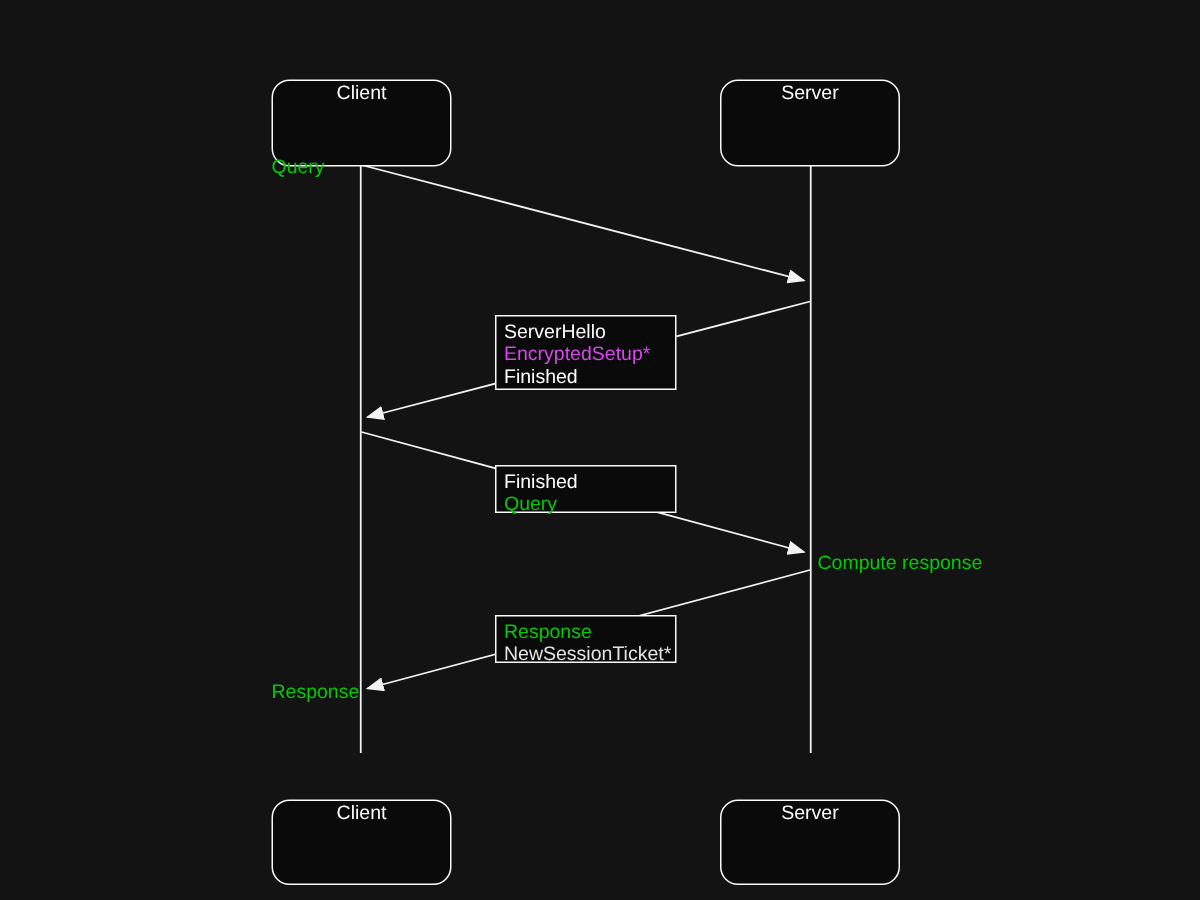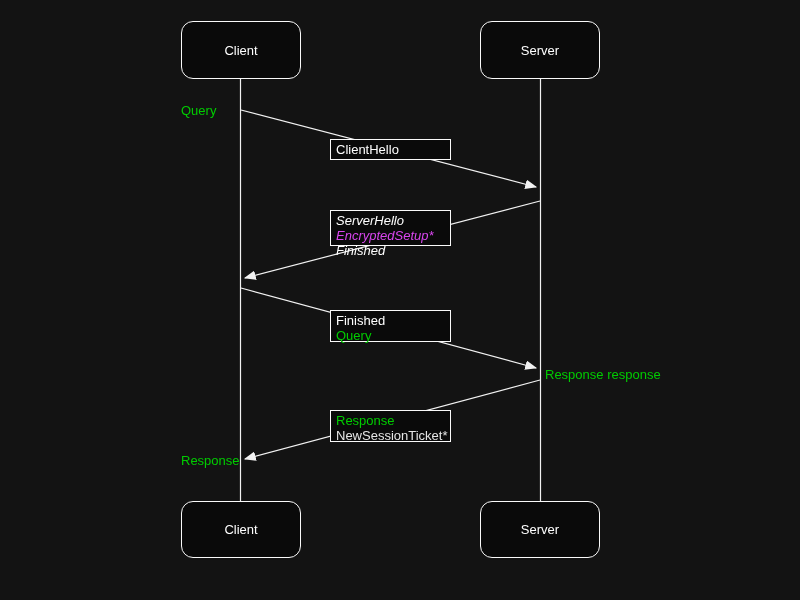--- a/index.html
+++ b/index.html
@@ -25,24 +25,24 @@
     stroke-width: 1.2;
   }
   .actor-box {
     position: absolute;
     width: 120px;
     box-sizing: border-box;
     border: 1.5px solid #fafafa;
     border-radius: 12px;
     background: #0a0a0a;
     display: flex;
-    align-items: center;
     justify-content: center;
     color: #ffffff;
     font-size: 13px;
+    margin-top: 32px;
   }
   .msg-box {
     position: absolute;
     width: 121px;
     box-sizing: border-box;
     border: 1px solid #fafafa;
     background: #0a0a0a;
     color: #ffffff;
     font-size: 13px;
     line-height: 15px;
@@ -85,39 +85,36 @@
   </div>
 
   <div class="actor-box" style="left:181px; top:501px; height:57px;">
     <span>Client</span>
   </div>
 
   <div class="actor-box" style="left:480px; top:501px; height:57px;">
     <span>Server</span>
   </div>
 
-  <div class="msg-box" style="left:330px; top:139px; height:21px;">
-    <div class="msg-line" style="color: rgb(255, 255, 255);">ClientHello</div>
-  </div>
 
-  <div class="msg-box" style="left:330px; top:210px; height:36px;font-style:italic;">
+  <div class="msg-box" style="left:330px; top:210px; height:50px;">
     <div class="msg-line" style="color: rgb(255, 255, 255);">ServerHello</div>
     <div class="msg-line" style="color: #d946ef;">EncryptedSetup*</div>
     <div class="msg-line" style="color: rgb(255, 255, 255);">Finished</div>
   </div>
 
   <div class="msg-box" style="left:330px; top:310px; height:32px;">
     <div class="msg-line" style="color: rgb(255, 255, 255);">Finished</div>
     <div class="msg-line" style="color: rgb(0, 204, 0);">Query</div>
   </div>
 
   <div class="msg-box" style="left:330px; top:410px; height:32px;">
     <div class="msg-line" style="color: rgb(0, 204, 0);">Response</div>
     <div class="msg-line" style="color: #e5e5e5;">NewSessionTicket*</div>
   </div>
 
   <div class="note" style="left: 181px; top: 103px; color: rgb(0, 204, 0);">Query</div>
 
-  <div class="note" style="left: 545px; top: 367px; color: rgb(0, 204, 0);">Response response</div>
+  <div class="note" style="left: 545px; top: 367px; color: rgb(0, 204, 0);">Compute response</div>
 
   <div class="note" style="left: 181px; top: 453px; color: rgb(0, 204, 0);">Response</div>
 
 </div>
 
 </body></html>

